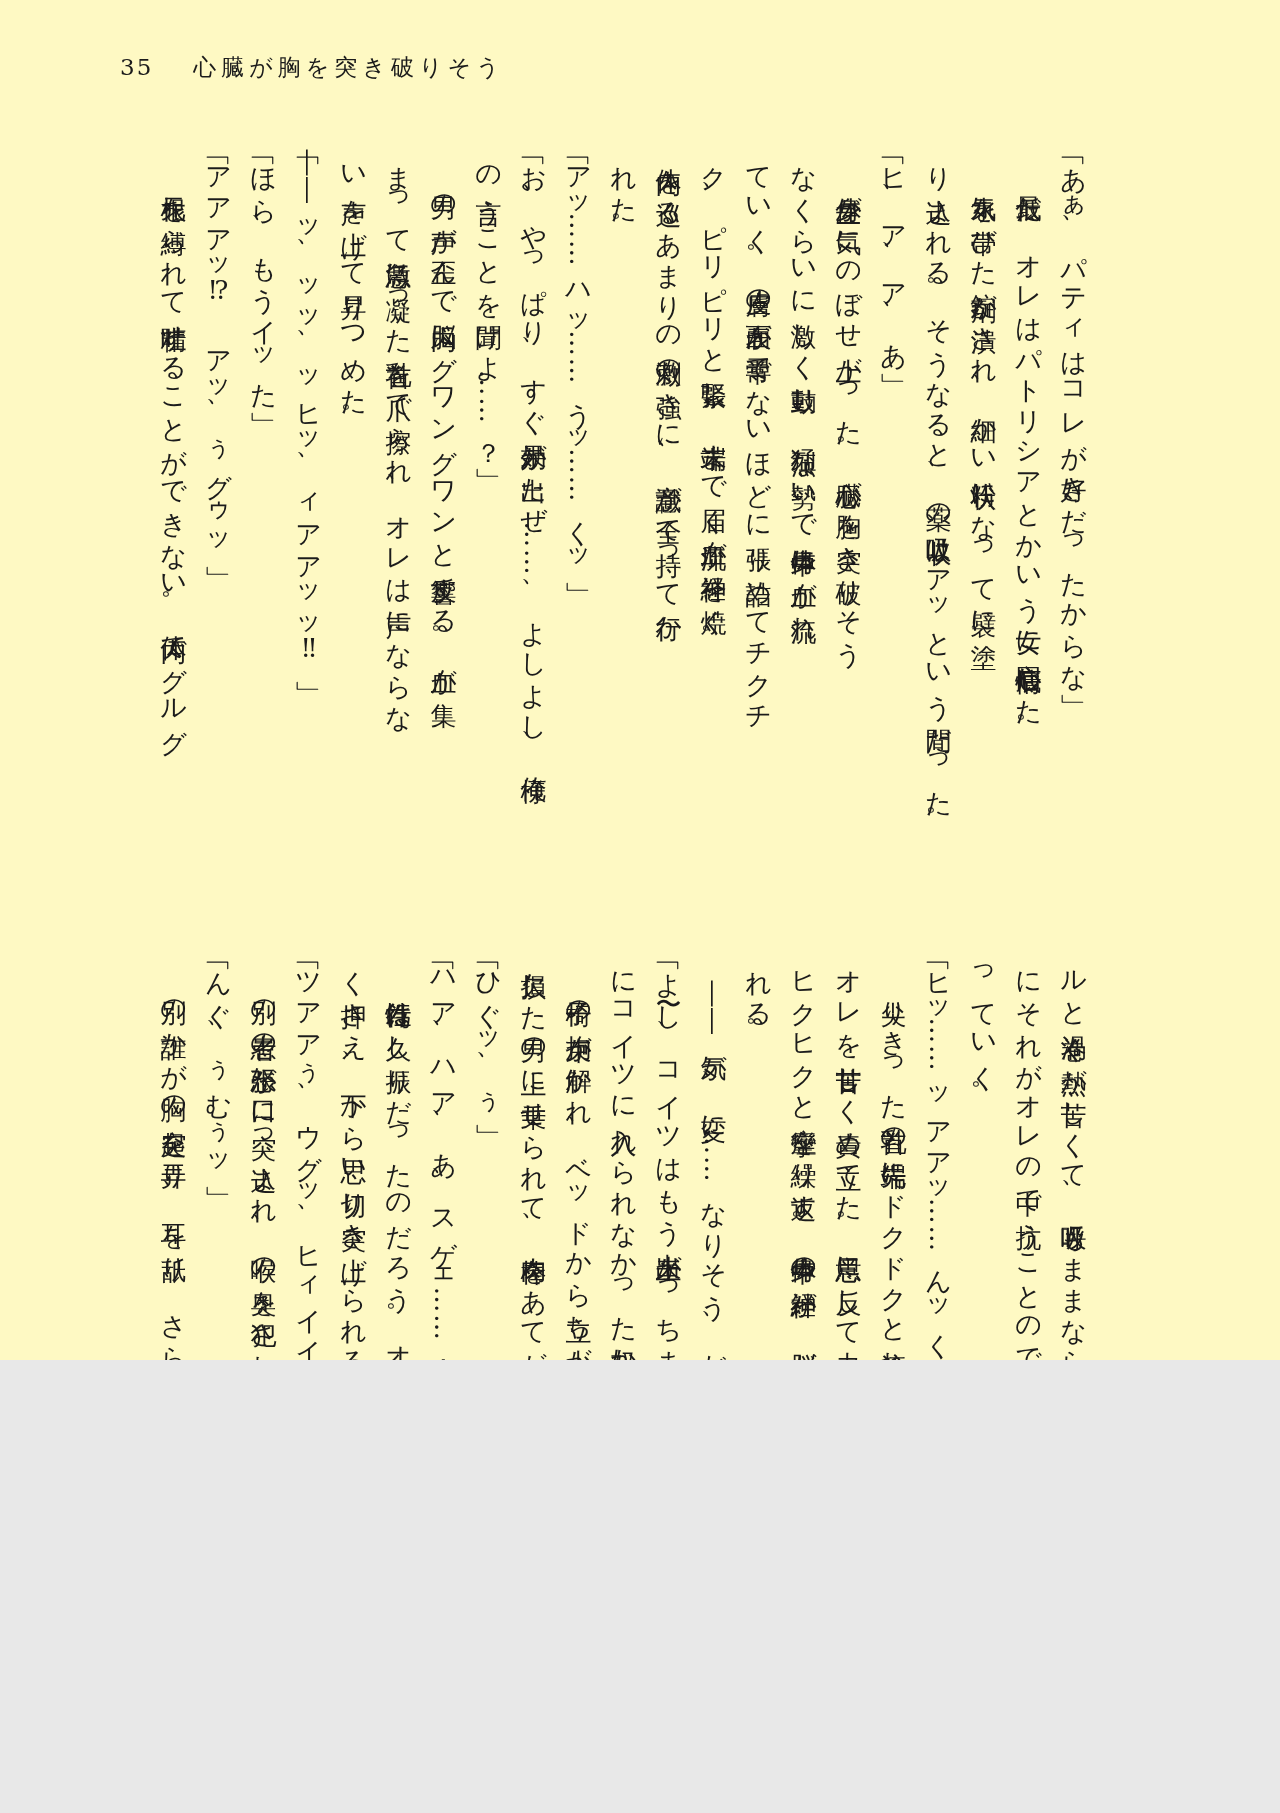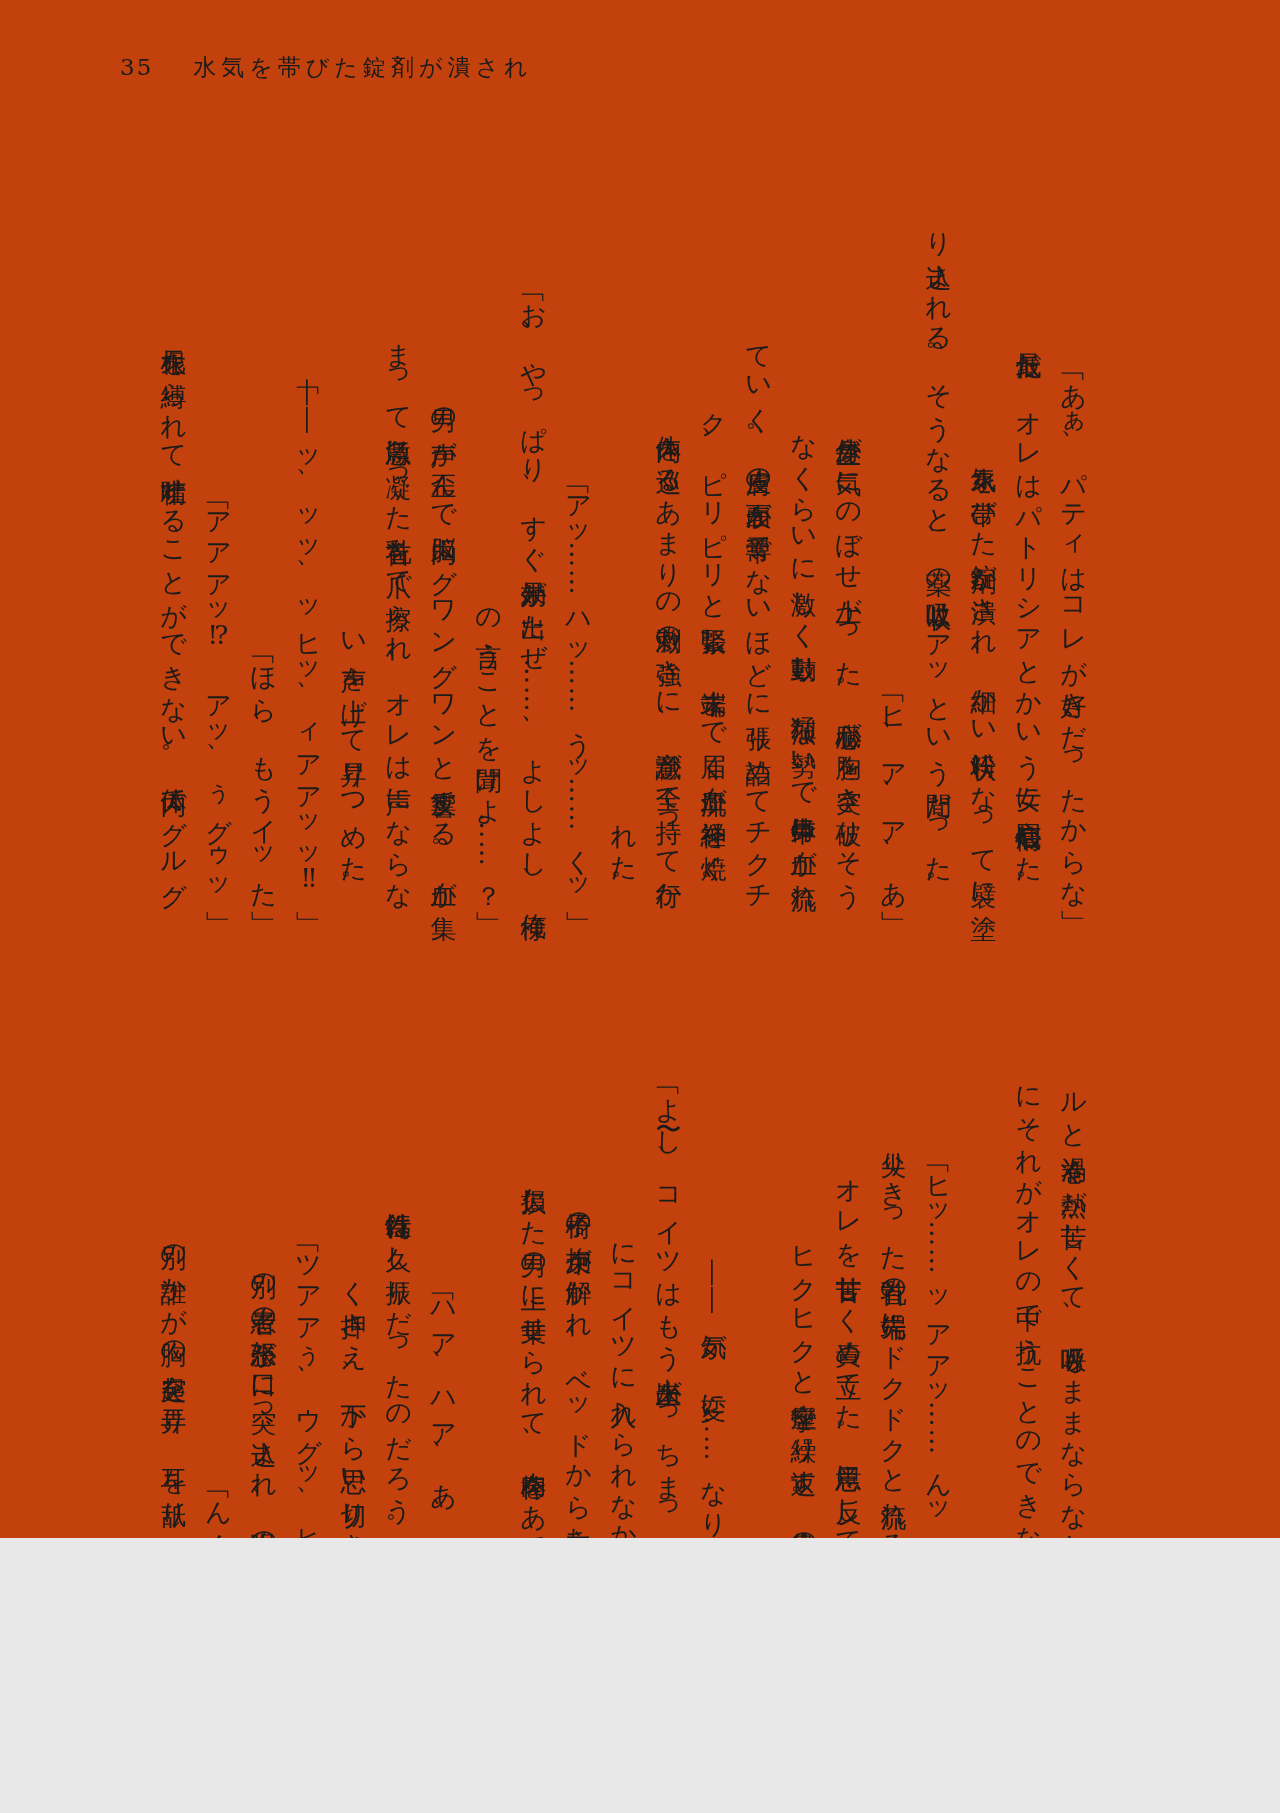--- a/index.html
+++ b/index.html
@@ -1,23 +1,22 @@
 <!DOCTYPE html>
 <html><head>
 <meta charset="utf-8">
 <style>
   html,body { margin:0; padding:0; background:#e8e8e8; }
   .page {
     position:relative;
-    width:1280px; height:1538px;
-    background:#c2410c;
+    width:1280px; height:1360px;
+    background:#fef9c3;
     color:#1b1b1b;
     font-family:"DejaVu Serif","Liberation Serif",serif;
     overflow:hidden;
-    text-align:right;
   }
   .page-header {
     position:absolute;
     top:52px; left:120px;
     font-size:23px;
     display:flex;
     align-items:baseline;
     white-space:nowrap;
   }
   .page-number { letter-spacing:2px; }
@@ -38,21 +37,21 @@
   #block-bottom { top:953px; }
   .vline { margin:0; padding:0; }
 </style>
 </head>
 <body>
 
 <div class="page">
 
   <header class="page-header">
     <span class="page-number">35</span>
-    <span class="running-title">水気を帯びた錠剤が潰され</span>
+    <span class="running-title">心臓が胸を突き破りそう</span>
   </header>
 
   <section class="vblock" id="block-top">
       <p class="vline">「あぁ、パティはコレが好きだったからな」</p>
       <p class="vline">　最低だ。オレはパトリシアとかいう女に心底同情した。</p>
       <p class="vline">　水気を帯びた錠剤が潰され、細かい粉状になって襞に塗</p>
       <p class="vline">り込まれる。そうなると、薬の吸収はアッという間だった。</p>
       <p class="vline">「ヒ、ア、ア、あ」</p>
       <p class="vline">　身体が一気にのぼせ上がった。心臓が胸を突き破りそう</p>
       <p class="vline">なくらいに激しく鼓動し、猛烈な勢いで身体中に血が流れ</p>

